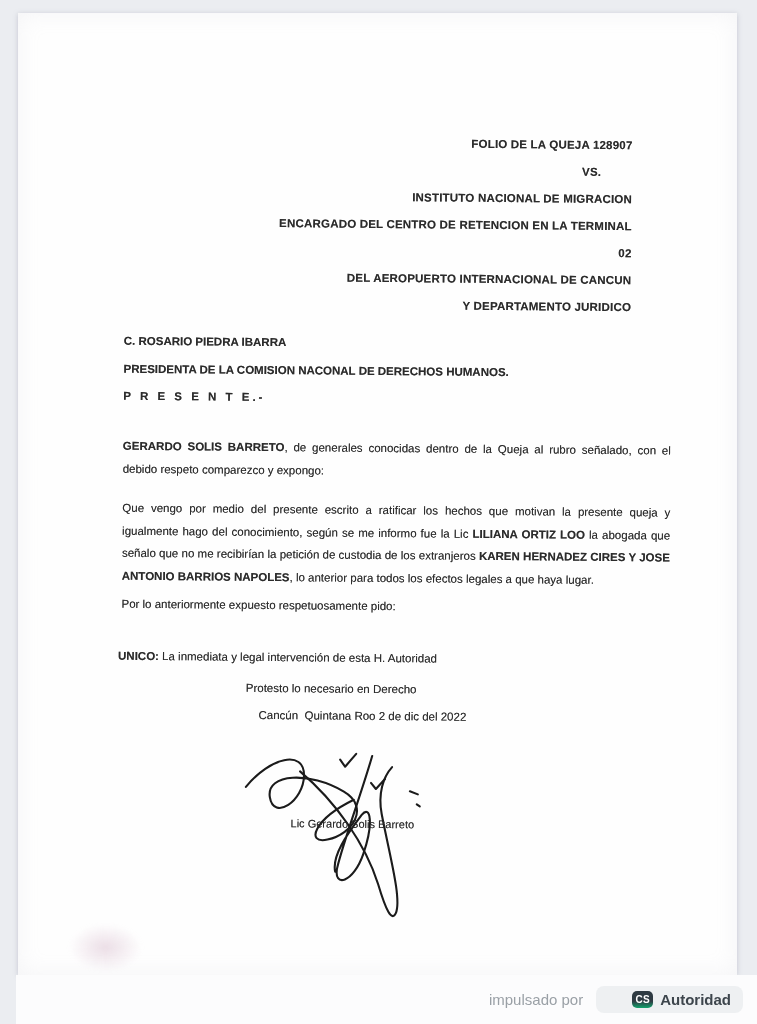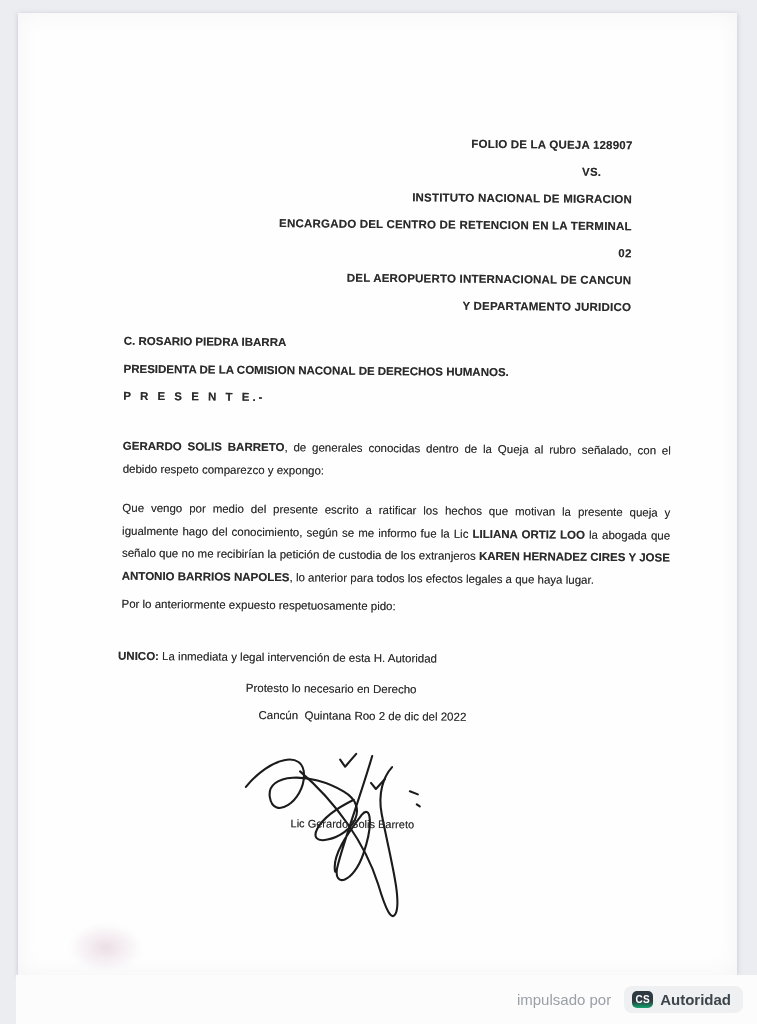--- a/index.html
+++ b/index.html
@@ -59,21 +59,21 @@
   .powered { color:var(--footer_text,#9aa0a6); font-size:15px; }
   .badge {
     display:flex; align-items:center; gap:7px;
     background:var(--badge_bg,#eef0f2); border-radius:8px;
     padding:5px 12px 5px 8px; cursor:pointer;
   }
   .cs-logo {
     width:21px; height:17px; border-radius:5px;
     background:linear-gradient(180deg,var(--logo_dark,#2e3a42) 0%,var(--logo_dark,#2e3a42) 60%,var(--logo_green,#12a46d) 100%);
     color:#fff; font-size:10px; font-weight:bold; letter-spacing:.3px;
-    display:flex; align-items:center; justify-content:center;
+    display:flex; align-items:center; justify-content:center;margin-left:28px;
   }
   .brand { color:var(--brand_text,#3d454c); font-size:15px; font-weight:bold; }
   svg path { fill:none; stroke:#1b1b1b; stroke-width:2.1; stroke-linecap:round; stroke-linejoin:round; }
 </style>
 </head>
 <body>
 
 <div class="paper"></div>
 
 <div class="letter">

